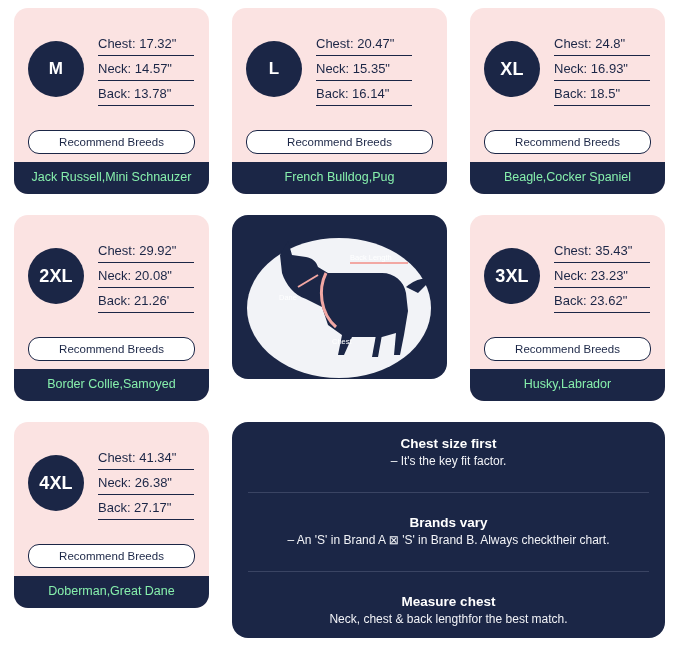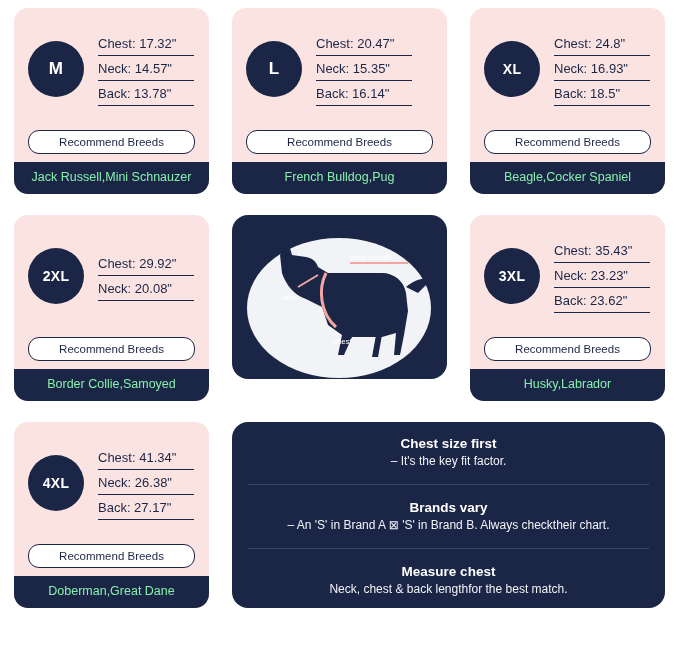--- a/index.html
+++ b/index.html
@@ -47,21 +47,21 @@
     background: #1b2646;
     color: #ffffff;
     display: flex;
     align-items: center;
     justify-content: center;
     font-weight: bold;
     font-size: 17px;
     letter-spacing: .2px;
     flex: 0 0 auto;
   }
-  .badge.small-text { font-size: 14px; }
+  .badge.small-text { font-size: 18px; }
   .measures {
     margin-left: 14px;
     display: flex;
     flex-direction: column;
     gap: 1px;
   }
   .measure {
     font-size: 13px;
     color: #1b2646;
     padding: 4px 2px 4px 0;
@@ -122,21 +122,21 @@
     border-radius: 1px;
   }
 
   
   .tips-card {
     grid-column: 2 / span 2;
     background: #1b2646;
     border-radius: 16px;
     color: #ffffff;
     padding: 14px 16px 12px 16px;
-    height: 186px;
+    height: 216px;
     display: flex;
     flex-direction: column;
     justify-content: space-between;
   }
   .tip { text-align: center; }
   .tip-title {
     font-size: 13.5px;
     font-weight: bold;
     margin-bottom: 3px;
   }
@@ -203,20 +203,21 @@
       </div>
       <div class="breeds-bar">Beagle,Cocker Spaniel</div>
     </div>
 
     <div class="size-card">
       <div class="card-top">
         <div class="badge small-text">2XL</div>
         <div class="measures">
           <div class="measure">Chest: 29.92"</div>
           <div class="measure">Neck: 20.08"</div>
+          <div class="measure">Back: 21.26'</div>
         </div>
       </div>
       <div class="rec-wrap">
         <div class="rec-btn">Recommend Breeds</div>
       </div>
       <div class="breeds-bar">Border Collie,Samoyed</div>
     </div>
 
     <div class="dog-card">
       <svg width="215" height="186" viewBox="0 0 215 186">

